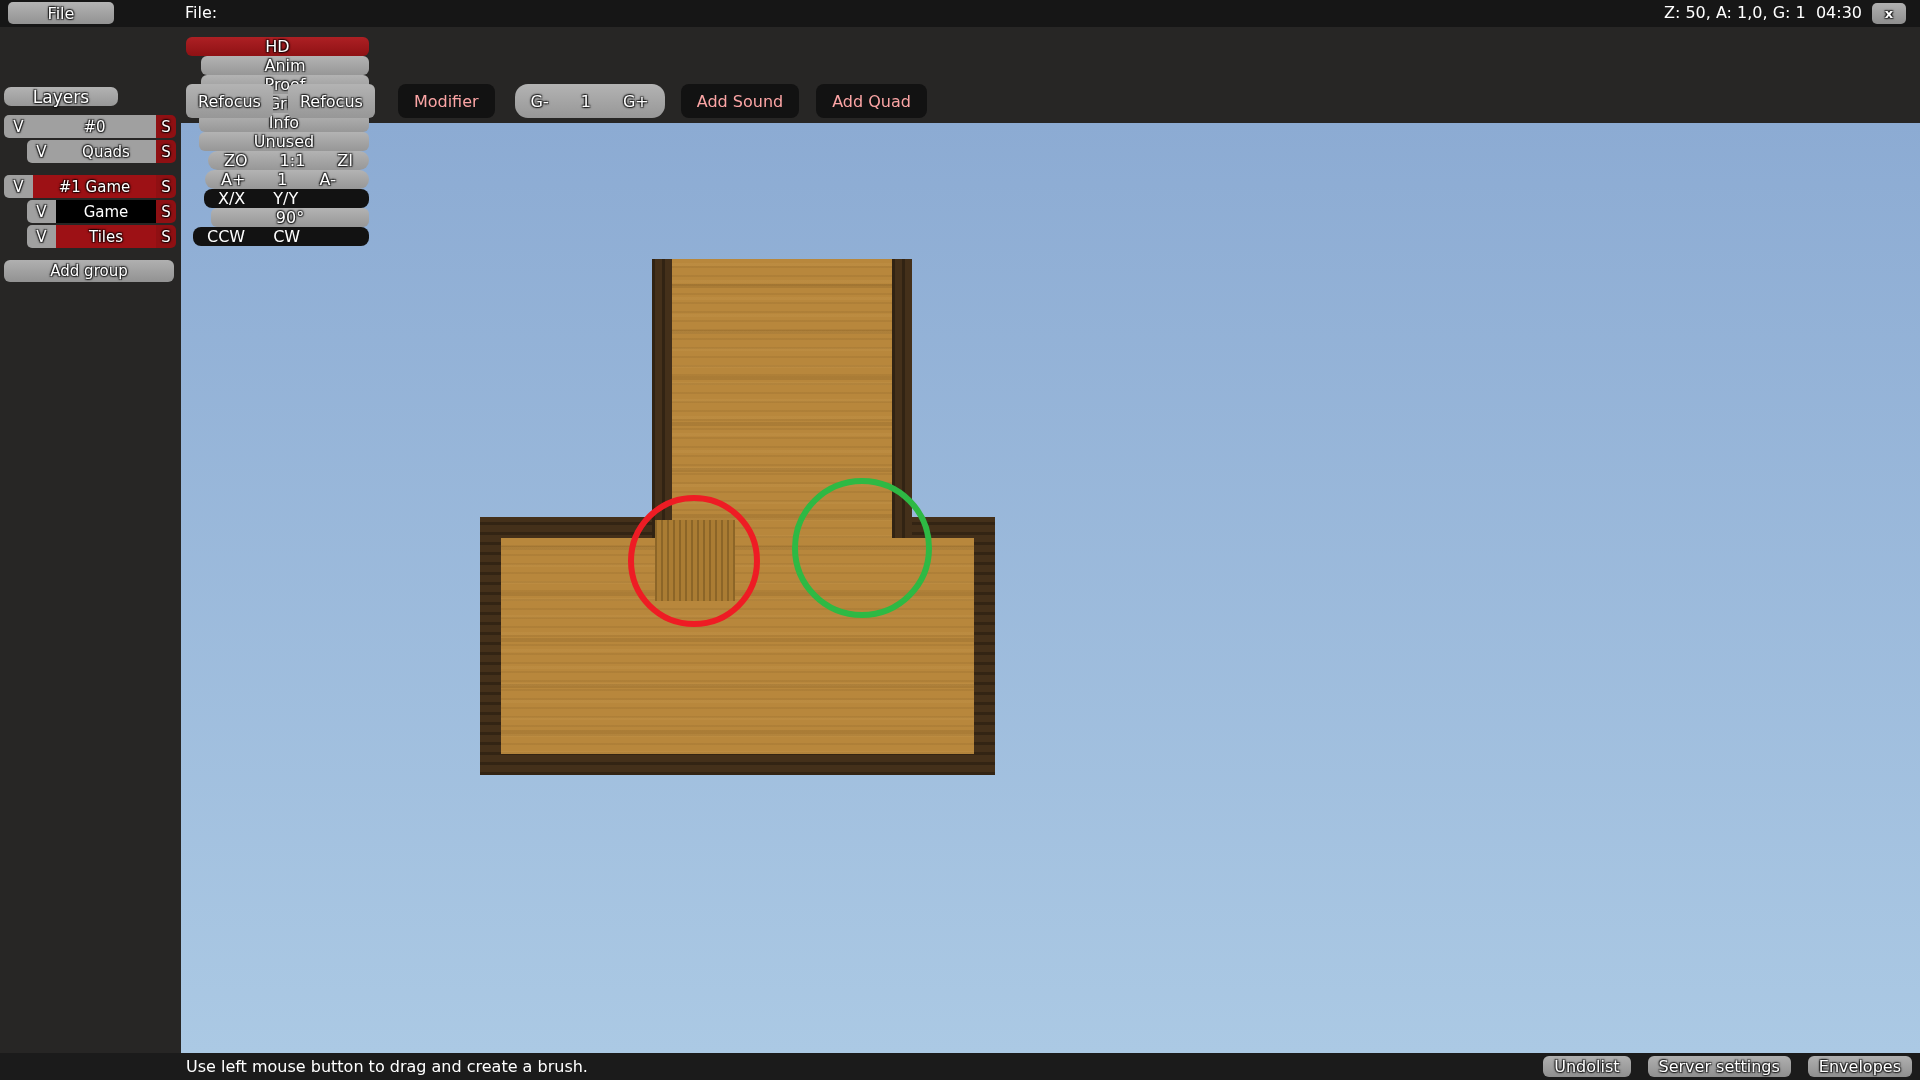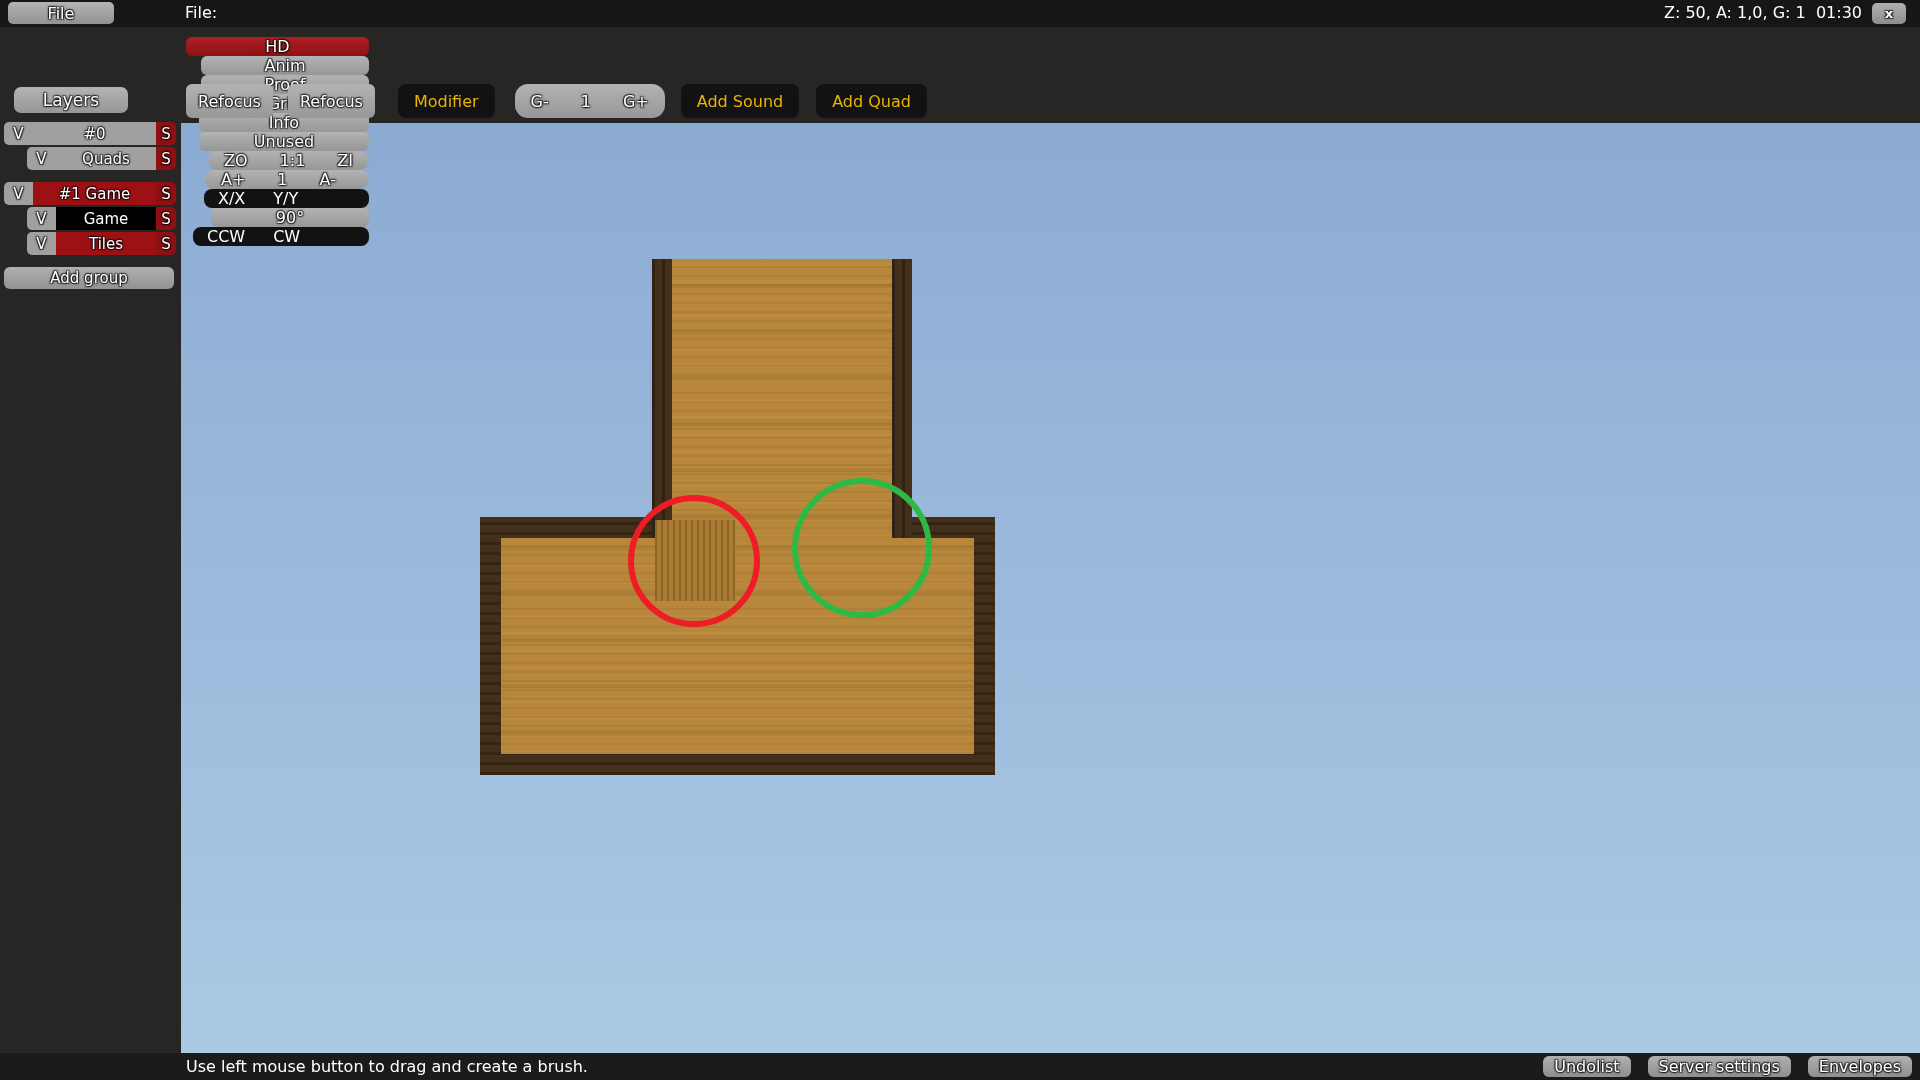--- a/index.html
+++ b/index.html
@@ -29,24 +29,24 @@
     display:flex;align-items:center;justify-content:center;font-size:16px;padding:0 12px;
   }
   .tb-btn.red{background:linear-gradient(#ad2024,#8e1114);}
   .tb-group{
     height:100%;background:linear-gradient(#b3b3b3,#979797);border-radius:13px;
     display:flex;align-items:center;font-size:16px;
   }
   .tb-group > span{padding:0 16px;display:flex;align-items:center;justify-content:center;height:100%;}
   .tb-dark{background:#121212;border-radius:8px;height:100%;display:flex;align-items:center;font-size:16px;color:#fff;}
   .tb-dark > span{padding:0 14px;display:flex;align-items:center;height:100%;}
-  .tb-darkbtn{background:#121212;border-radius:8px;height:100%;display:flex;align-items:center;justify-content:center;font-size:16px;color:#eab308;padding:0 16px;}
+  .tb-darkbtn{background:#121212;border-radius:8px;height:100%;display:flex;align-items:center;justify-content:center;font-size:16px;color:#fca5a5;padding:0 16px;}
   
   .layers{position:absolute;left:4px;top:87px;width:172px;z-index:25;font-size:15px;}
-  .layers-title{width:114px;height:26px;background:linear-gradient(#b3b3b3,#979797);border-radius:7px;display:flex;align-items:center;justify-content:center;font-size:17px;margin-left:10px;}
+  .layers-title{width:114px;height:19px;background:linear-gradient(#b3b3b3,#979797);border-radius:7px;display:flex;align-items:center;justify-content:center;font-size:17px;margin-left:0;}
   .layer-row{display:flex;height:23px;margin-top:2px;border-radius:5px;overflow:hidden;}
   .layer-row.indent{margin-left:23px;}
   .layer-row.gap-before{margin-top:12px;}
   .v-btn{width:29px;background:#a0a0a0;display:flex;align-items:center;justify-content:center;flex:none;}
   .row-label{flex:1;display:flex;align-items:center;justify-content:center;background:#a0a0a0;}
   .row-label.red{background:#9d1115;}
   .row-label.darkgray{background:#000000;}
   .s-btn{width:20px;background:#8f1013;display:flex;align-items:center;justify-content:center;flex:none;}
   .add-group-btn{margin-top:12px;width:170px;height:22px;background:linear-gradient(#b0b0b0,#929292);border-radius:6px;display:flex;align-items:center;justify-content:center;text-align:center;}
   
@@ -91,21 +91,21 @@
   .m25{margin-left:25px;} .m7{margin-left:7px;} .m23{margin-left:23px;}
   .m20{margin-left:20px;} .m16{margin-left:16px;} .m17{margin-left:17px;}
   .w66{min-width:66px;} .w68{min-width:68px;}
 </style>
 </head>
 <body>
 
 <div class="topbar">
   <div class="file-btn outline-text">File</div>
   <div class="file-label">File:</div>
-  <div class="topbar-right">Z: 50, A: 1,0, G: 1  01:30</div>
+  <div class="topbar-right">Z: 50, A: 1,0, G: 1  04:30</div>
   <div class="close-btn outline-text">x</div>
 </div>
 
 <div class="canvas">
   <div class="wood-dark base-dark"></div>
   <div class="wood base-wood"></div>
   <div class="wood-dark col-dark"></div>
   <div class="wood col-wood"></div>
   <div class="grain-patch"></div>
   <div class="circle red"></div>

